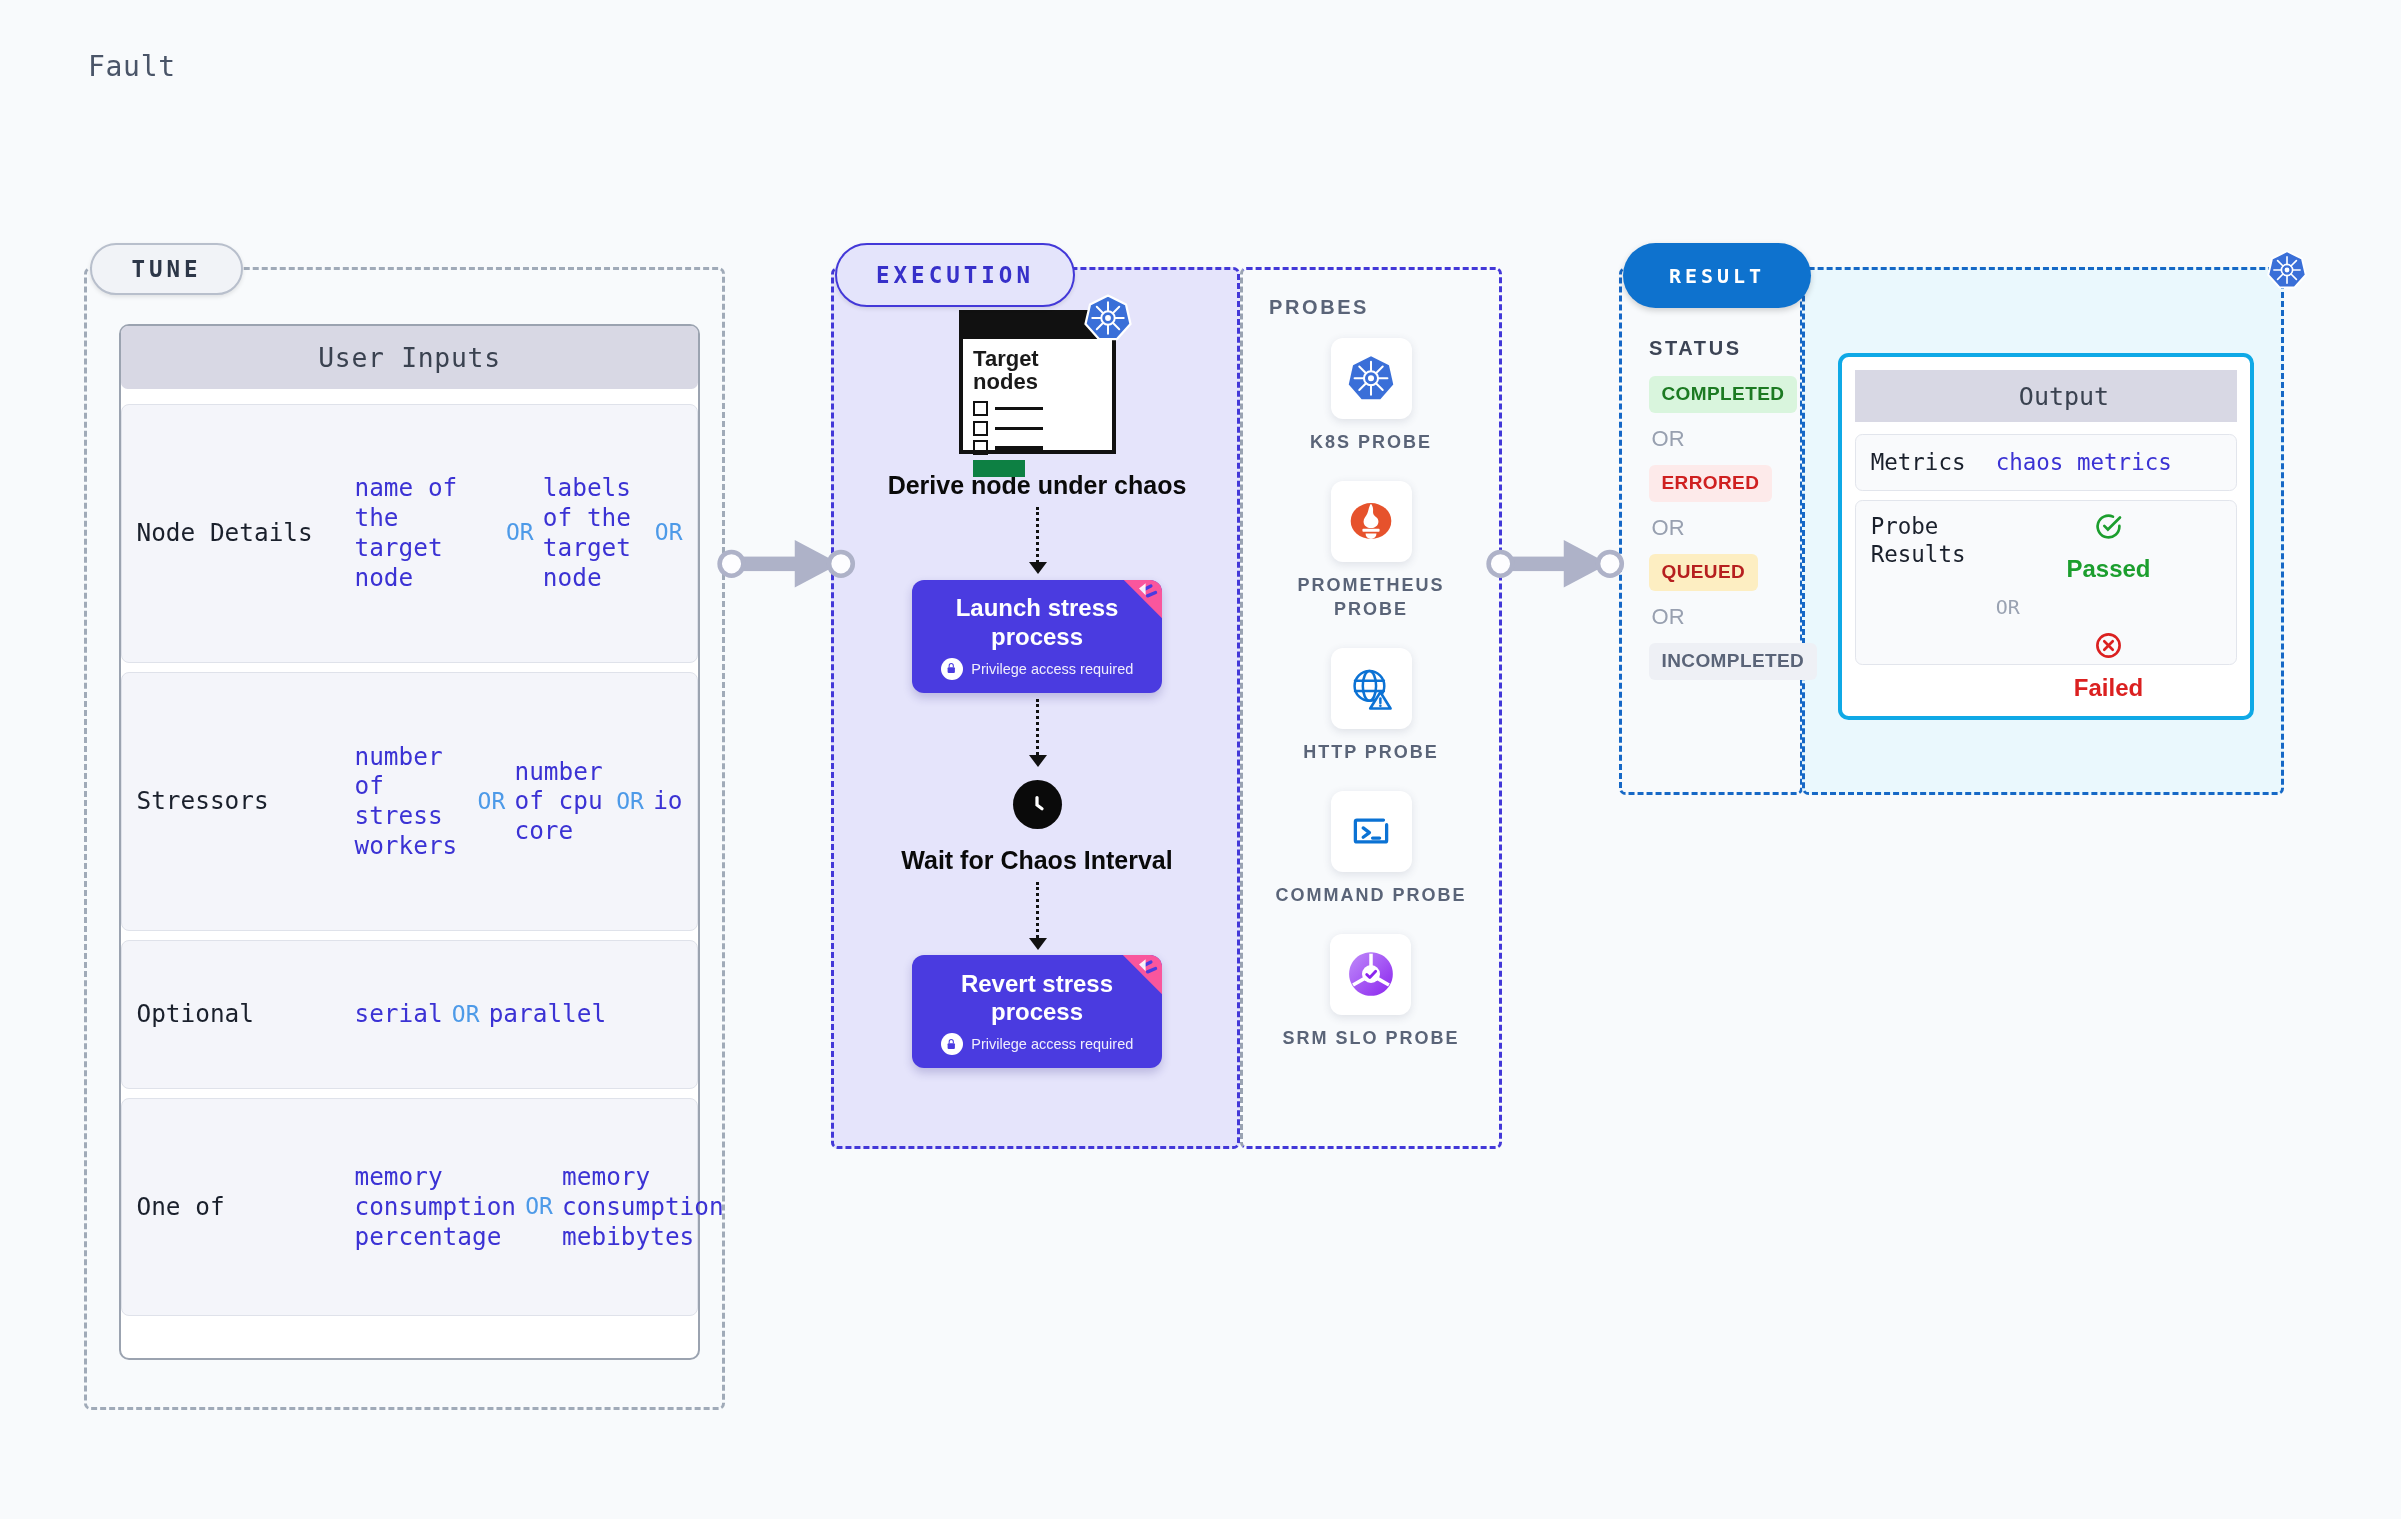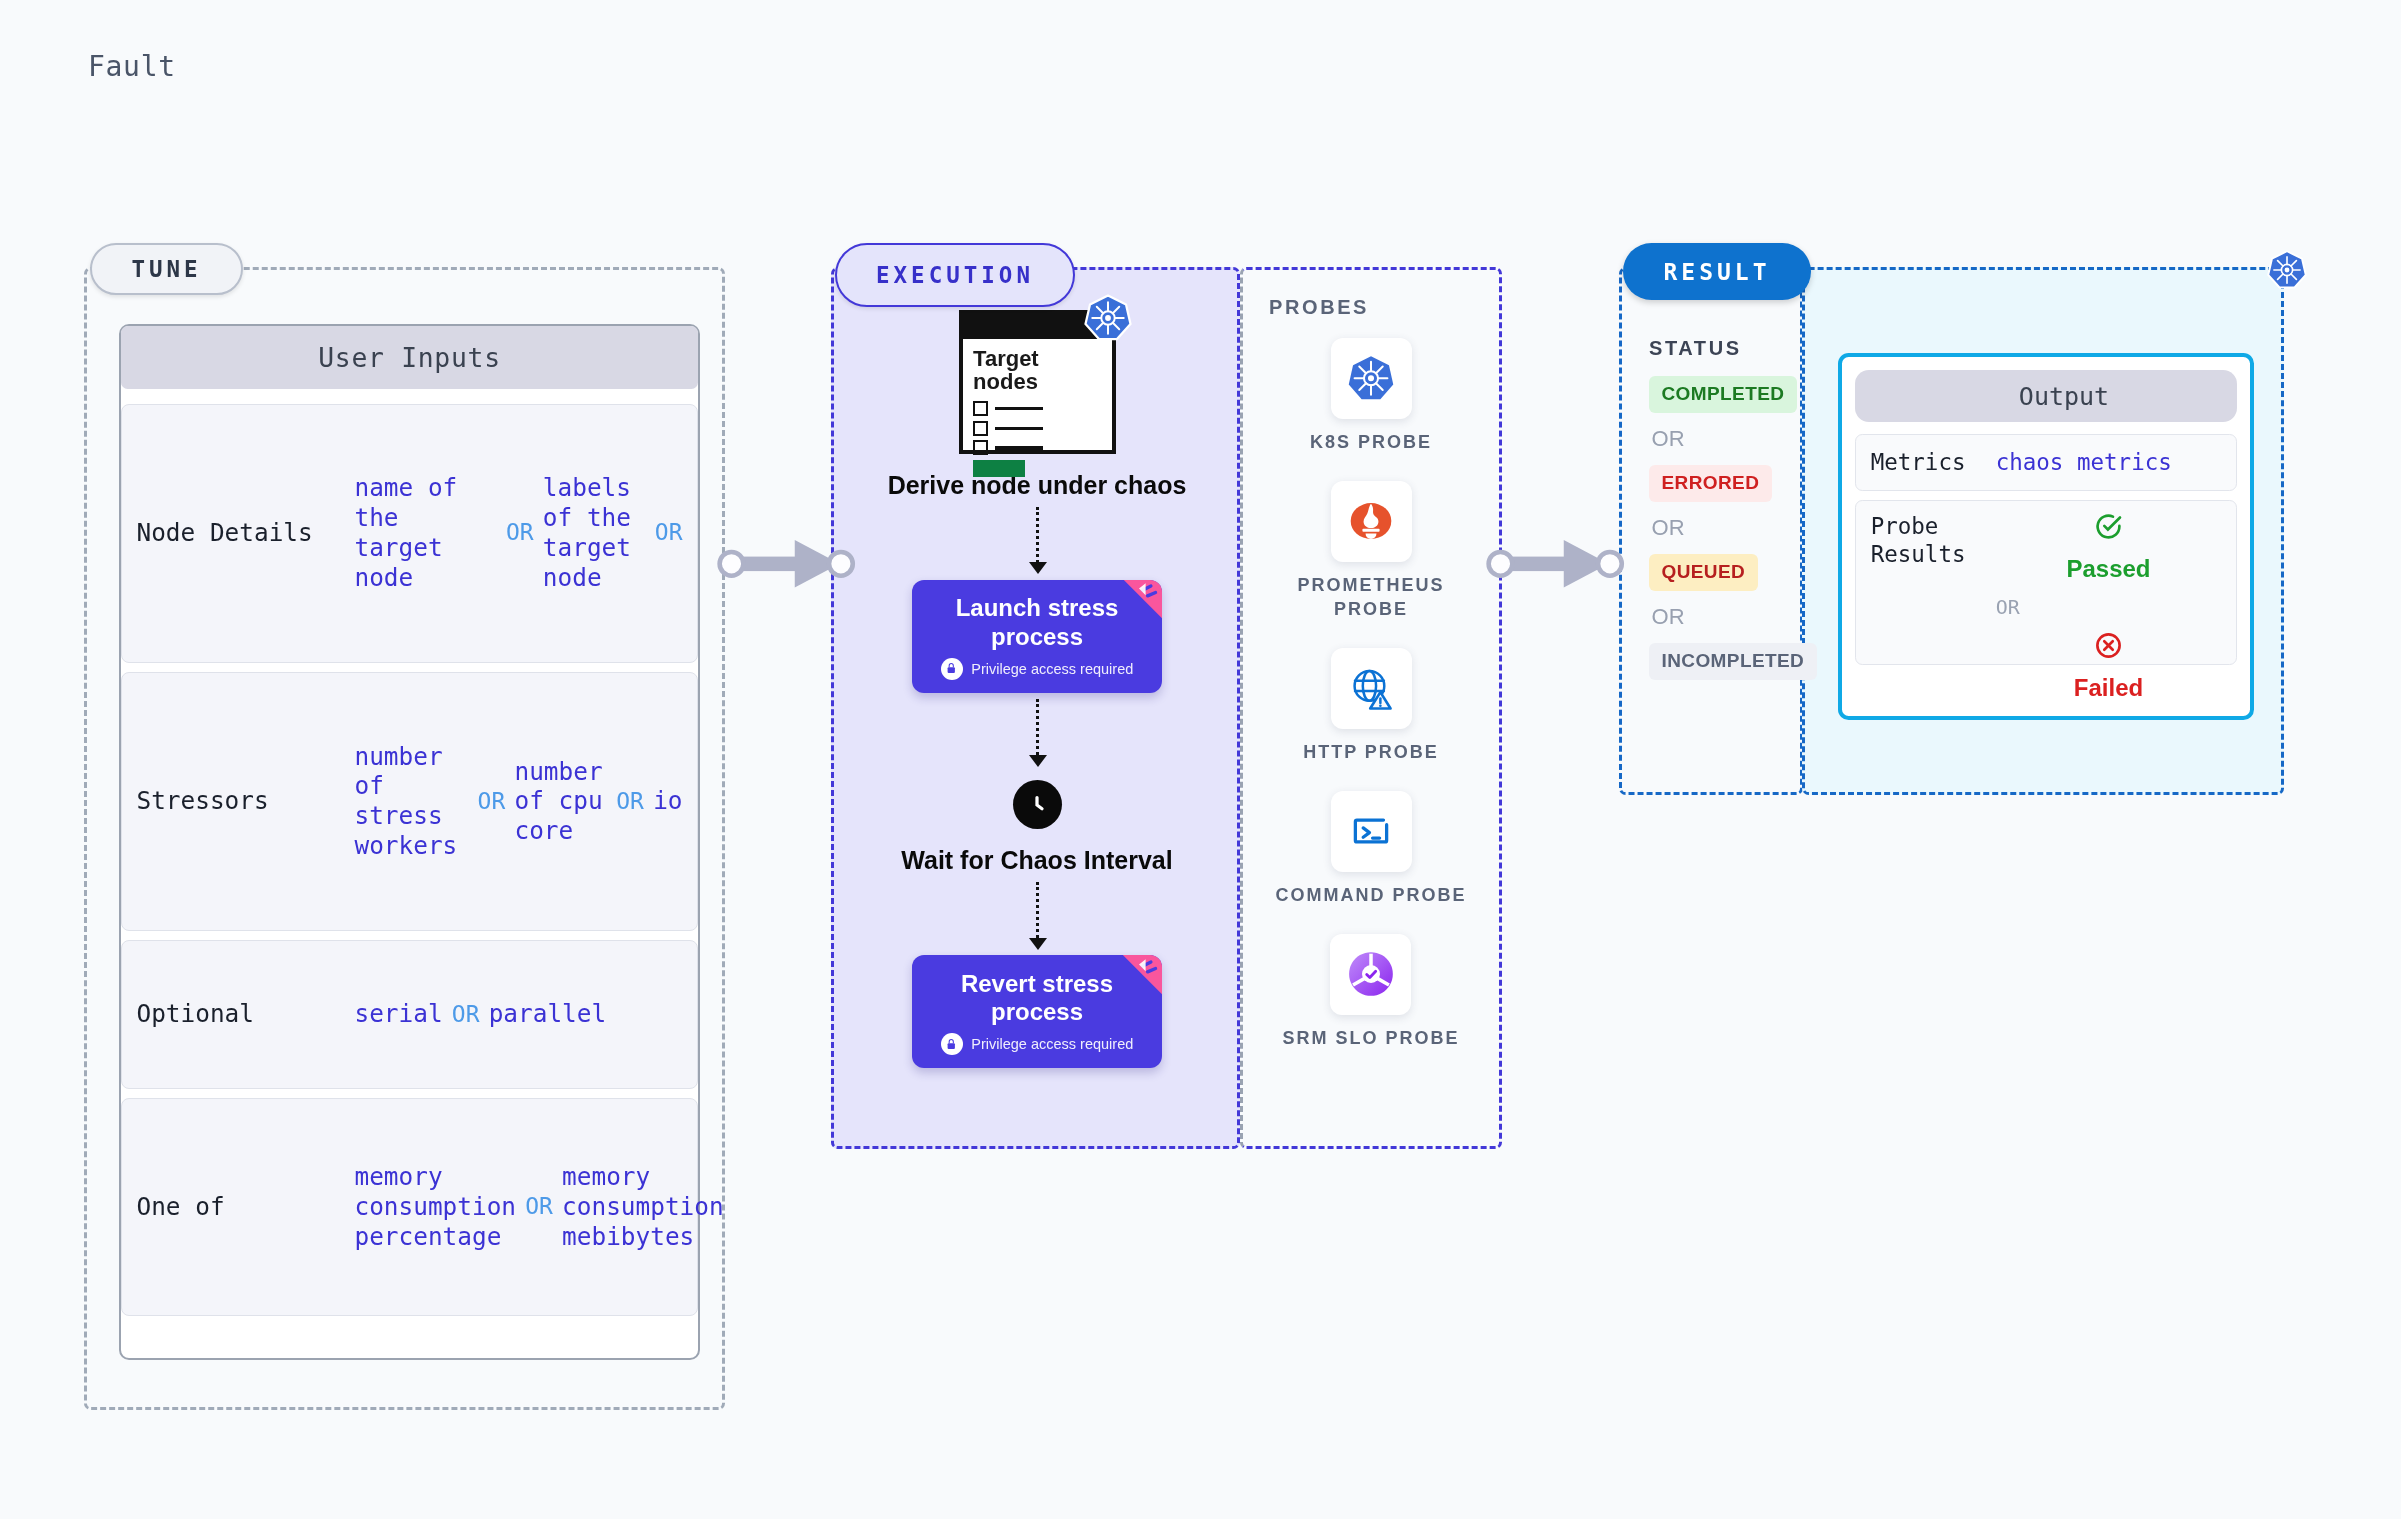--- a/index.html
+++ b/index.html
@@ -68,25 +68,25 @@
     left: 835px; top: 243px;
     width: 240px; height: 64px;
     background: #e4e4fb;
     border: 2px solid #4338d8;
     color: #3730c9;
     font-size: 22.5px;
     box-shadow: 0 2px 4.6px rgba(0,0,0,0.10);
   }
   .pill-result {
     left: 1623px; top: 243px;
-    width: 188px; height: 57px;
+    width: 188px; height: 65px;
     background: #0e72ce;
     border: none;
     color: #ffffff;
-    font-size: 23px;
+    font-size: 20px;
     box-shadow: 0 2.6px 6px rgba(0,0,0,0.18);
     text-align: right;
   }
 
   
   .region {
     position: absolute;
     border-radius: 6.6px;
   }
   .region-tune {
@@ -394,21 +394,21 @@
     left: 1838px; top: 353px;
     width: 416px; height: 367px;
     background: #ffffff;
     border: 4px solid #0fa9e6;
     border-radius: 10.6px;
     padding: 13.2px;
   }
   .out-header {
     height: 52px;
     background: #d8d8e4;
-    border-radius: 14px;
+    border-radius: 0;
     display: flex;
     align-items: center;
     justify-content: center;
     font-family: "DejaVu Sans Mono", monospace;
     font-size: 25px;
     color: #3a4250;
     margin-bottom: 12px;
     padding-left: 36px;
   }
   .out-row {

